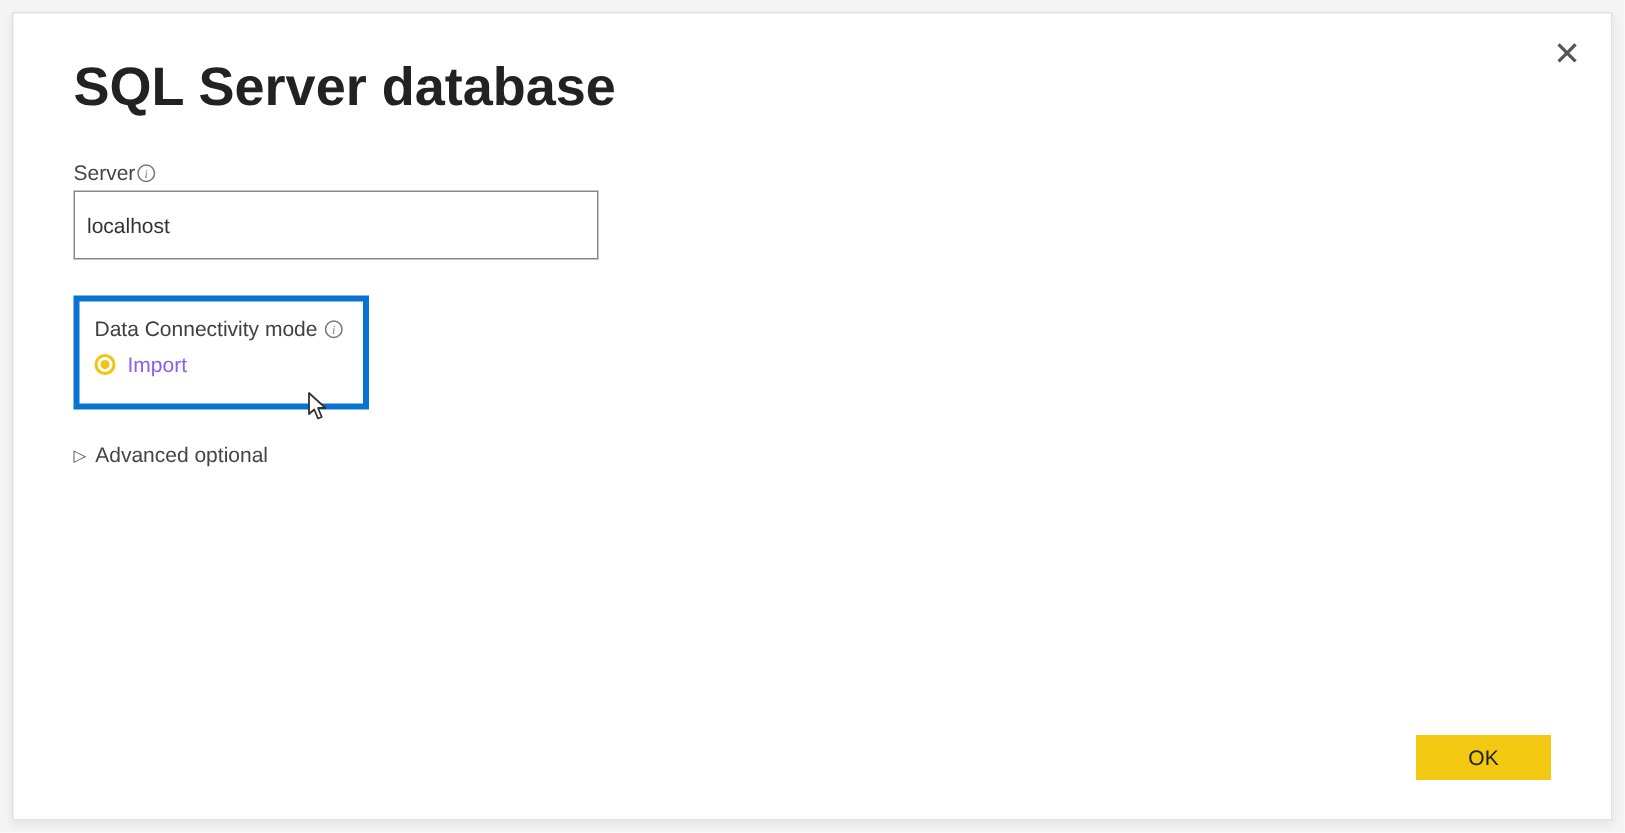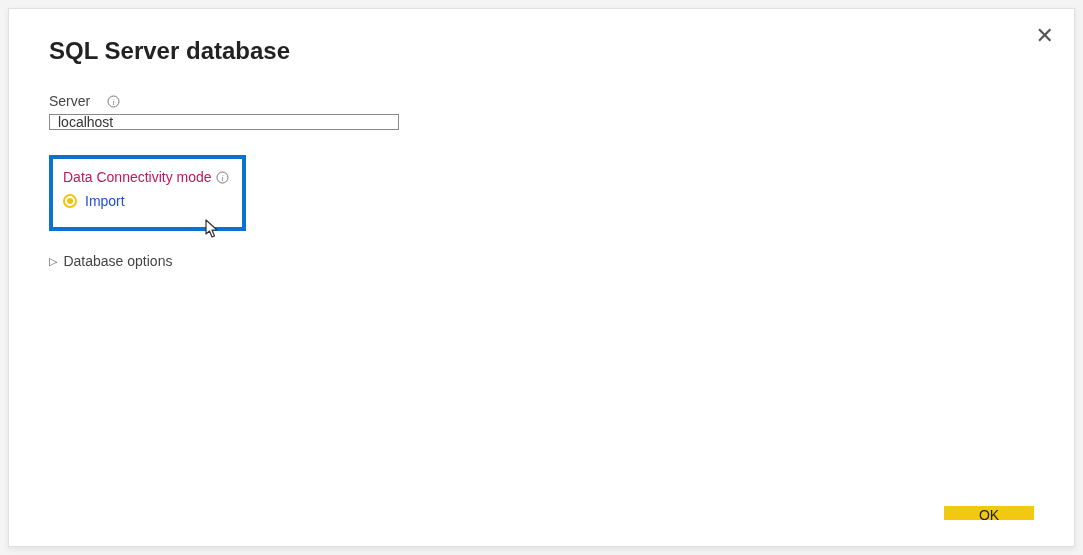--- a/index.html
+++ b/index.html
@@ -25,77 +25,77 @@
       right: 20px;
       font-size: 22px;
       color: #555;
       cursor: pointer;
       line-height: 1;
       background: none;
       border: none;
       font-family: inherit;
     }
     .dialog-title {
-      font-size: 24px;
+      font-size: 36px;
       font-weight: 600;
       color: #222;
       margin-bottom: 28px;
     }
     .field-group {
       margin-bottom: 18px;
     }
     .field-label {
       font-size: 14px;
       color: #444;
       margin-bottom: 4px;
       display: flex;
       align-items: center;
-      gap: 16px;
+      gap: 0;
     }
     .info-icon {
       display: inline-flex;
       align-items: center;
       justify-content: center;
       width: 14px;
       height: 14px;
     }
     .info-icon svg { display: block; }
     .text-input {
       width: 350px;
-      height: 16px;
+      height: 46px;
       padding: 4px 8px;
       font-size: 14px;
       border: 1px solid #888;
       outline: none;
       font-family: inherit;
       color: #333;
     }
     .highlight-box {
       border: 4px solid #0a73d1;
       padding: 10px 12px 12px 10px;
       display: inline-block;
       margin-top: 6px;
       margin-bottom: 18px;
       position: relative;
     }
     .section-label {
       font-size: 14px;
-      color: #be185d;
+      color: #404040;
       margin-bottom: 8px;
       display: flex;
       align-items: center;
       gap: 4px;
     }
     .radio-row {
       display: flex;
       align-items: center;
       gap: 8px;
       margin-bottom: 6px;
       font-size: 14px;
-      color: #1d4ed8;
+      color: #8b5cf6;
       cursor: pointer;
       position: relative;
       text-align: right;
     }
     .radio-circle {
       width: 14px;
       height: 14px;
       border-radius: 50%;
       border: 2px solid #999;
       display: inline-flex;
@@ -138,21 +138,21 @@
     }
     .button-row {
       position: absolute;
       bottom: 26px;
       right: 40px;
       display: flex;
       gap: 10px;
     }
     .btn {
       min-width: 90px;
-      height: 14px;
+      height: 30px;
       font-size: 14px;
       border: 1px solid #aaa;
       background: #fff;
       cursor: pointer;
       font-family: inherit;
       padding: 0 18px;
     }
     .btn-primary {
       background: #f2c811;
       border: 1px solid #f2c811;
@@ -206,21 +206,21 @@
     <span class="cursor-ptr">
       <svg width="16" height="20" viewBox="0 0 16 20">
         <path d="M1 1 L1 15 L4.5 12 L7 18 L9.5 17 L7 11 L12 11 Z" fill="#fff" stroke="#333" stroke-width="1.2" stroke-linejoin="round"></path>
       </svg>
     </span>
   </div>
 
   <div>
     <button class="advanced-toggle">
       <span class="caret">▷</span>
-      <span>Database options</span>
+      <span>Advanced optional</span>
     </button>
   </div>
 
   <div class="button-row">
     <button class="btn btn-primary">OK</button>
   </div>
 
 </div>
 
 </body></html>

